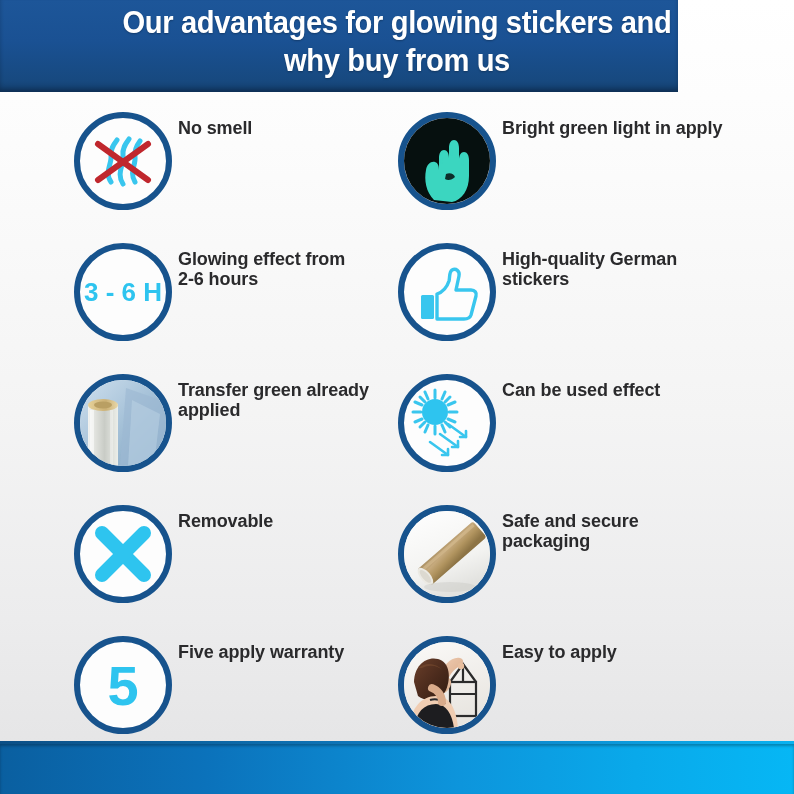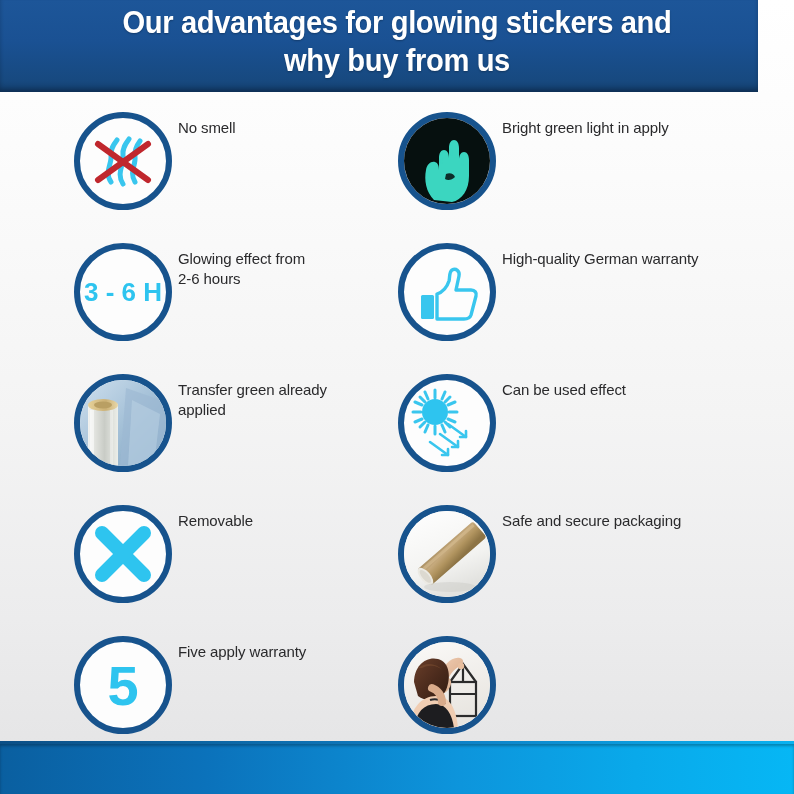--- a/index.html
+++ b/index.html
@@ -20,21 +20,21 @@
     height: 794px;
     background: linear-gradient(180deg, #ffffff 0%, #fcfcfc 18%, #f4f4f4 52%, #ececed 78%, #e3e3e4 100%);
     overflow: hidden;
   }
 
   
   .header {
     position: absolute;
     left: 0;
     top: 0;
-    width: 758px;
+    width: 678px;
     height: 92px;
     background: linear-gradient(180deg, #1d5699 0%, #1a5193 45%, #17497f 88%, #123c6b 100%);
     box-shadow: inset 0 -3px 4px rgba(0, 0, 0, 0.22);
   }
   .header-title {
     position: absolute;
     left: 0;
     top: 4px;
     width: 794px;
     text-align: center;
@@ -91,23 +91,23 @@
     height: 86px;
   }
   .icon-inner svg { display: block; width: 86px; height: 86px; }
 
   .feature-label {
     position: absolute;
     left: 104px;
     top: 6px;
     width: 226px;
     color: #2a2a2c;
-    font-size: 15px;
+    font-size: 18px;
     line-height: 20px;
-    font-weight: normal;
+    font-weight: bold;
     letter-spacing: -0.1px;
     white-space: pre-line;
   }
 
   
   .badge-text {
     position: absolute;
     left: -8px;
     top: 0;
     width: 114px;
@@ -222,21 +222,21 @@
       <div class="icon-circle">
         <div class="icon-inner">
           <svg viewBox="0 0 86 86">
             <rect x="17" y="46" width="13" height="24" rx="1.5" fill="#39c6ee"></rect>
             <path d="M33 70 L33 45 C39 43 43 38 45 32 C46 28 45 23 48 21
                      C52 19 56 22 55 27 L52 41 L67 41 C71 41 73 44 72 47
                      L67 66 C66 69 63 70 60 70 Z" fill="none" stroke="#39c6ee" stroke-width="3.4" stroke-linejoin="round"></path>
           </svg>
         </div>
       </div>
-      <div class="feature-label">High-quality German warranty</div>
+      <div class="feature-label">High-quality German stickers</div>
     </div>
 
     <div class="feature col-left row-2">
       <div class="icon-circle photo">
         <div class="icon-inner">
           <svg viewBox="0 0 86 86">
             <defs>
               <linearGradient id="tpBg" x1="0" y1="0" x2="1" y2="1">
                 <stop offset="0%" stop-color="#cfe0ee"></stop>
                 <stop offset="45%" stop-color="#a9c4da"></stop>
@@ -388,20 +388,21 @@
             <path d="M10 40 C10 24 22 14 34 17 C46 20 47 36 42 48 C36 60 22 60 14 54 Z" fill="url(#hairG)"></path>
             <path d="M14 26 C22 20 32 21 38 28 C34 24 26 22 18 26 Z" fill="#7a4c31" opacity="0.6"></path>
             <path d="M6 86 C6 66 18 54 32 54 C44 54 52 64 54 86 Z" fill="#f0cdb2"></path>
             <path d="M10 86 C12 70 20 62 32 62 C42 62 48 72 50 86 Z" fill="#1d1d20"></path>
             <path d="M26 58 C32 56 38 58 41 62" stroke="#2a2a2e" stroke-width="2" fill="none"></path>
             <path d="M28 46 C34 48 38 54 38 60" stroke="#d9ab8b" stroke-width="8" fill="none" stroke-linecap="round"></path>
             <circle cx="57" cy="24" r="3.2" fill="#e8bf9f"></circle>
           </svg>
         </div>
       </div>
+      <div class="feature-label">Easy to apply</div>
     </div>
 
   </div>
 
   <div class="footer-seam"></div>
   <div class="footer"></div>
 
 </div>
 
 </body></html>

